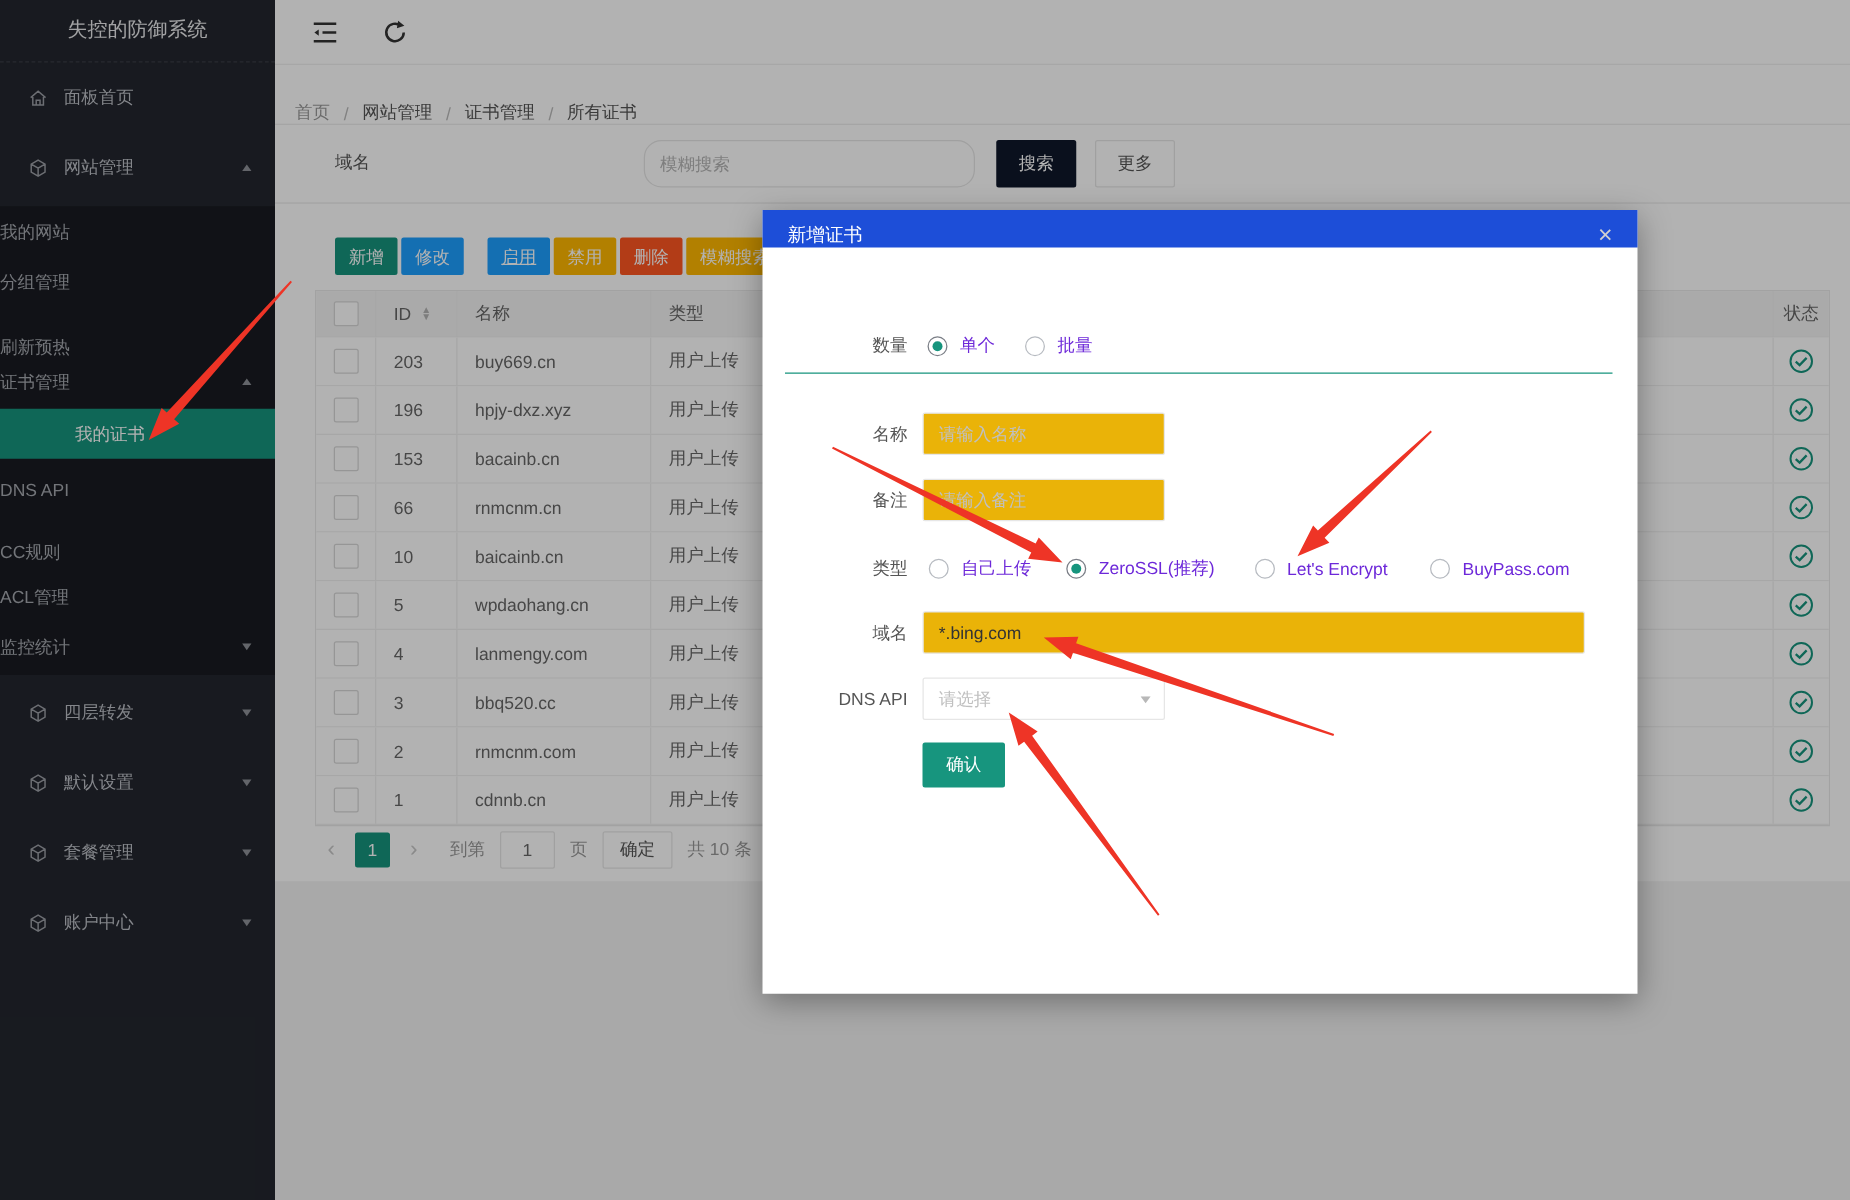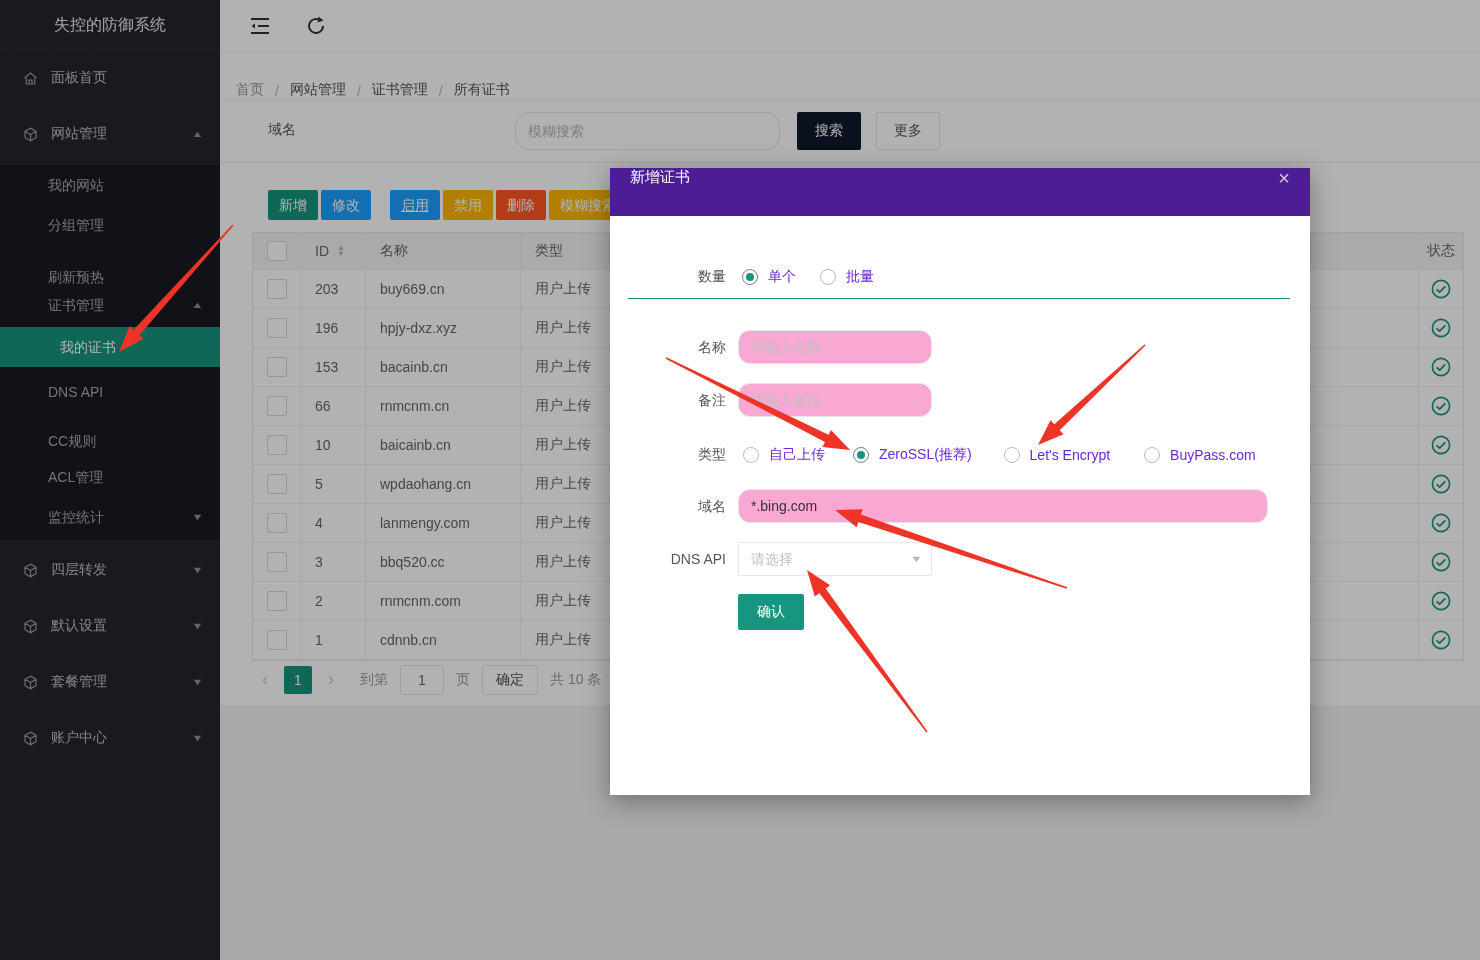--- a/index.html
+++ b/index.html
@@ -7,21 +7,21 @@
   body { font-family:"Liberation Sans", sans-serif; background:#f2f2f2; color:#555; font-size:14px; }
   .page { position:relative; width:1480px; height:960px; overflow:hidden; }
 
   
   .sidebar { position:absolute; left:0; top:0; width:220px; height:960px; background:#23262e; z-index:10; }
   .side-title { height:50px; line-height:50px; text-align:center; color:#e8e9eb; font-size:16px; border-bottom:1px dashed #3a3d45; }
   .side-item { position:absolute; left:0; width:220px; height:52px; display:flex; align-items:center; padding:0 18px 0 22px; color:#bcbfc6; cursor:pointer; }
   .side-item .lbl { margin-left:12px; flex:1; }
   .side-item .arr { font-size:9px; color:#8e9198; transform:scaleX(1.4); }
   .submenu { position:absolute; left:0; top:165px; width:220px; height:375px; background:#191b21; }
-  .sub-item { position:absolute; left:0; width:220px; height:40px; line-height:40px; padding-left:48px; color:#a5a8af; cursor:pointer; }
+  .sub-item { position:absolute; left:0; width:220px; height:40px; line-height:40px; color:#a5a8af; cursor:pointer; }
   .sub-item .arr { position:absolute; right:18px; top:0; font-size:9px; color:#8e9198; transform:scaleX(1.4); }
   .sub-item.active { background:#16947d; color:#fff; padding-left:60px; }
   .icon-svg { width:17px; height:17px; stroke:#9b9ea5; fill:none; stroke-width:1.4; flex:0 0 auto; }
 
   
   .main { position:absolute; left:220px; top:0; right:0; height:960px; }
   .topbar { position:absolute; left:0; top:0; right:0; height:52px; background:#fff; border-bottom:1px solid #f0f0f0; }
   .tb-icon { position:absolute; top:14px; width:24px; height:24px; cursor:pointer; }
   .breadcrumb { position:absolute; left:0; top:52px; right:0; height:48px; background:#fff; border-bottom:1px solid #ececec; display:flex; align-items:flex-end; padding-left:16px; }
   .crumb { color:#555; }
@@ -59,25 +59,25 @@
   .pg-chev { width:26px; text-align:center; font-size:18px; color:#c6c6c6; cursor:pointer; }
   .pg-cur { width:28px; height:28px; line-height:28px; text-align:center; background:#16947d; color:#fff; border-radius:2px; margin:0 6px; cursor:default; }
   .pg-txt { margin:0 6px; color:#999; }
   .pg-input { width:44px; height:30px; border:1px solid #e6e6e6; border-radius:2px; text-align:center; color:#666; font-size:14px; margin:0 6px; }
   .pg-btn { height:30px; padding:0 13px; background:#fff; border:1px solid #e6e6e6; border-radius:2px; color:#555; margin:0 6px; cursor:pointer; font-family:inherit; font-size:14px; }
   .pg-size { height:30px; border:1px solid #e6e6e6; border-radius:2px; padding:0 22px 0 10px; line-height:28px; color:#666; position:relative; margin-left:8px; cursor:pointer; background:#fff; }
 
   
   .overlay { position:absolute; inset:0; background:rgba(0,0,0,0.30); z-index:50; }
   .modal { position:absolute; left:610px; top:168px; width:700px; height:627px; background:#fff; z-index:100; box-shadow:0 6px 24px rgba(0,0,0,.35); }
-  .modal-head { position:absolute; left:0; top:0; right:0; height:48px; background:#4c1d95; display:flex; align-items:flex-start; padding:0 20px; }
+  .modal-head { position:absolute; left:0; top:0; right:0; height:30px; background:#1d4ed8; display:flex; align-items:flex-end; padding:0 20px; }
   .modal-title { color:#fff; font-size:15px; flex:1; }
   .modal-close { color:#d0d0d0; font-size:20px; cursor:pointer; line-height:1; }
   .m-label { position:absolute; left:36px; width:80px; height:20px; line-height:20px; text-align:right; color:#555; }
-  .m-input { position:absolute; height:34px; border:1px solid #e6e6e6; border-radius:12px; padding:0 12px; font-size:14px; color:#333; background:#f9a8d4; }
+  .m-input { position:absolute; height:34px; border:1px solid #e6e6e6; border-radius:2px; padding:0 12px; font-size:14px; color:#333; background:#eab308; }
   .m-input::placeholder { color:#c0c0c0; }
   .m-divider { position:absolute; left:18px; right:20px; top:130px; border-top:1px solid #16947d; }
   .radio-row { position:absolute; display:flex; align-items:center; }
   .radio { display:flex; align-items:center; margin-right:24px; cursor:pointer; color:#6d28d9; }
   .r-circ { width:16px; height:16px; border:1px solid #b7bbc1; border-radius:50%; margin-right:10px; position:relative; background:#fff; flex:0 0 auto; }
   .r-circ.on { border-color:#7a7e86; }
   .r-circ.on::after { content:""; position:absolute; left:3px; top:3px; width:8px; height:8px; border-radius:50%; background:#16947d; }
   .m-select { position:absolute; left:128px; top:374px; width:194px; height:34px; border:1px solid #e6e6e6; border-radius:2px; line-height:32px; padding:0 12px; color:#c0c0c0; cursor:pointer; background:#fff; }
   .m-select .sel-arr { position:absolute; right:10px; top:0; font-size:9px; color:#b8b8b8; transform:scaleX(1.5); }
   .btn-confirm { position:absolute; left:128px; top:426px; width:66px; height:36px; background:#17957e; }

